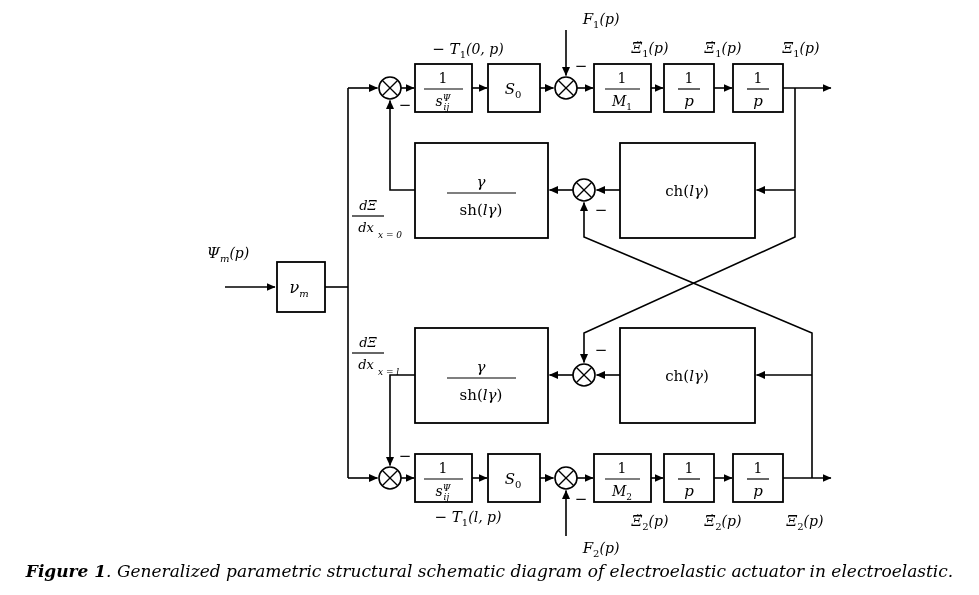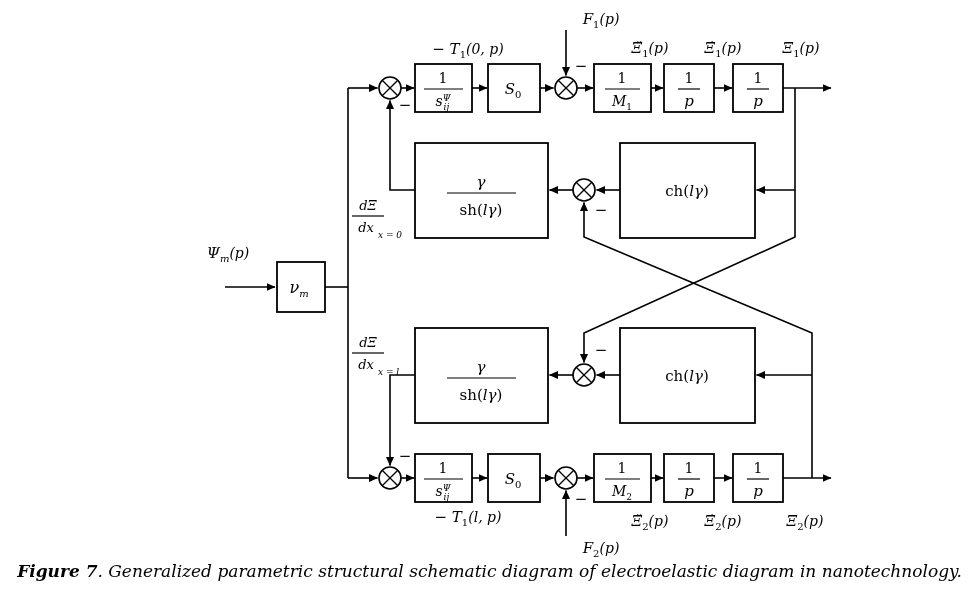--- a/index.html
+++ b/index.html
@@ -191,14 +191,14 @@
   <text x="805" y="526" text-anchor="middle"><tspan class="s15 i">Ξ</tspan><tspan class="s10 n" dy="4">2</tspan><tspan class="s14 i" dy="-4">(p)</tspan></text>
 
   <text x="405" y="110" text-anchor="middle" class="s15 n">−</text>
   <text x="581" y="71" text-anchor="middle" class="s15 n">−</text>
   <text x="601" y="215" text-anchor="middle" class="s15 n">−</text>
   <text x="601" y="355" text-anchor="middle" class="s15 n">−</text>
   <text x="405" y="461" text-anchor="middle" class="s15 n">−</text>
   <text x="581" y="504" text-anchor="middle" class="s15 n">−</text>
 </svg>
 
-<div class="caption"><span class="cap-b">Figure 7</span><span class="cap-i">. Generalized parametric structural schematic diagram of electroelastic diagram in nanotechnology.</span></div>
+<div class="caption"><span class="cap-b">Figure 1</span><span class="cap-i">. Generalized parametric structural schematic diagram of electroelastic actuator in electroelastic.</span></div>
 </div>
 
 </body></html>

